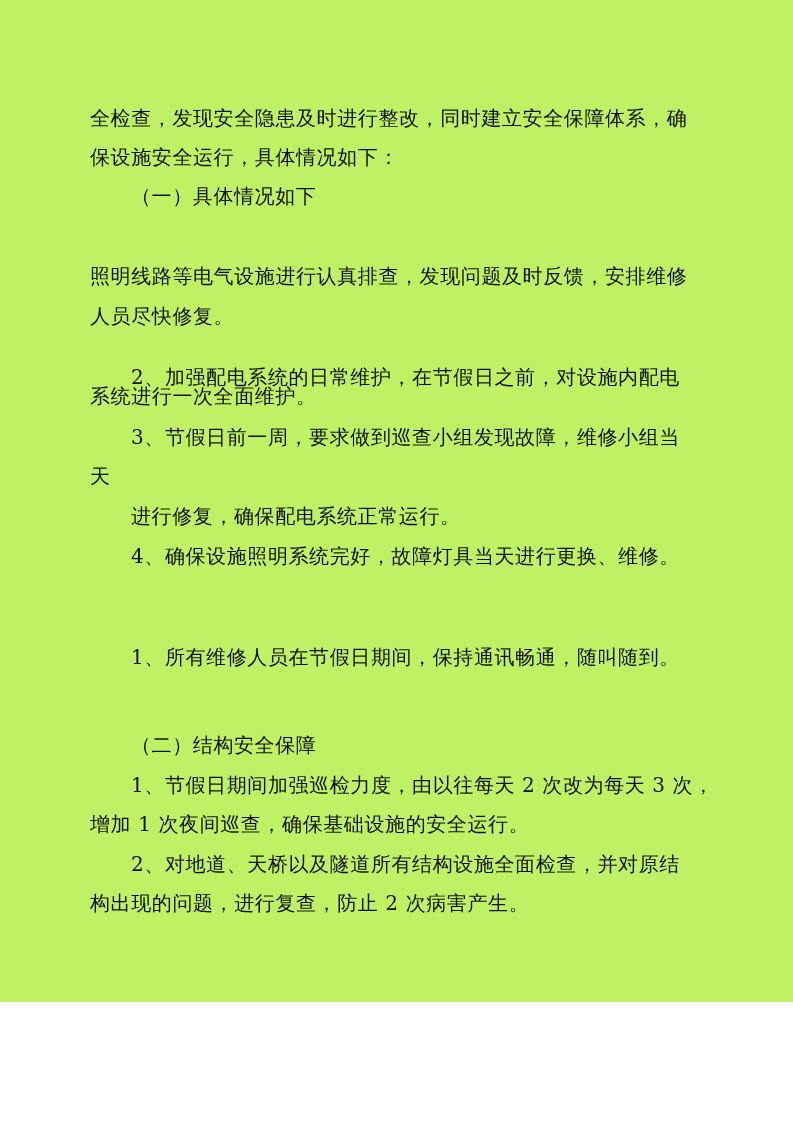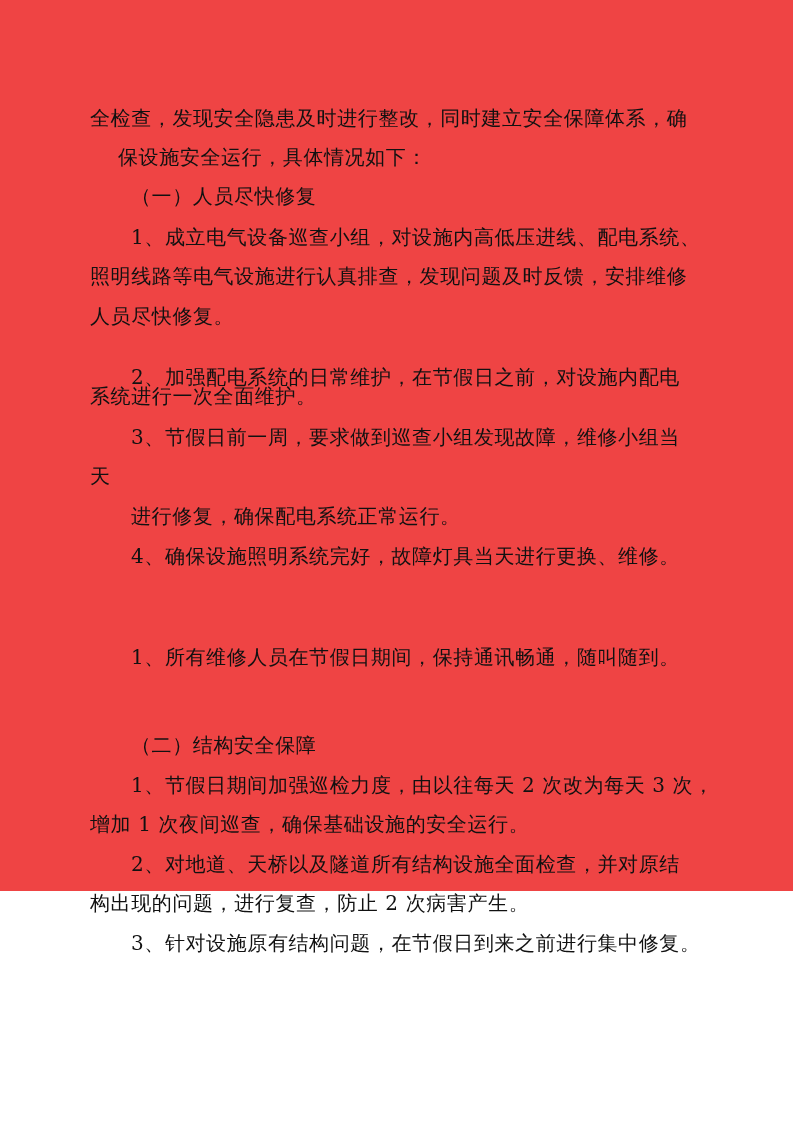--- a/index.html
+++ b/index.html
@@ -1,45 +1,43 @@
 <!DOCTYPE html>
 <html><head>
 <meta charset="utf-8">
 <style>
   html, body { margin: 0; padding: 0; background: #ffffff; }
   body { width: 793px; height: 1122px; position: relative; overflow: hidden; }
-  .page { position: absolute; left: 0; top: 0; width: 793px; height: 891px; background: #ef4444; }
+  .page { position: absolute; left: 0; top: 0; width: 793px; height: 1002px; background: #bef264; }
   .line {
     position: absolute;
     left: 90px;
     font-family: "DejaVu Serif", "Liberation Serif", serif;
     font-size: 20px;
     line-height: 24px;
     color: #111111;
     white-space: nowrap;
     letter-spacing: 0.6px;
   }
   .indent { left: 131px; }
 </style>
 </head>
 <body>
 
 <div class="page">
   <div class="line" style="top:106px;">全检查，发现安全隐患及时进行整改，同时建立安全保障体系，确</div>
-  <div class="line" style="top:145px;margin-left:28px;">保设施安全运行，具体情况如下：</div>
-  <div class="line indent" style="top:184px;">（一）人员尽快修复</div>
-  <div class="line indent" style="top:225px;">1、成立电气设备巡查小组，对设施内高低压进线、配电系统、</div>
+  <div class="line" style="top:145px;">保设施安全运行，具体情况如下：</div>
+  <div class="line indent" style="top:184px;">（一）具体情况如下</div>
   <div class="line" style="top:264px;">照明线路等电气设施进行认真排查，发现问题及时反馈，安排维修</div>
   <div class="line" style="top:304px;">人员尽快修复。</div>
   <div class="line indent" style="top:345px;margin-top:20px;">2、加强配电系统的日常维护，在节假日之前，对设施内配电</div>
   <div class="line" style="top:384px;">系统进行一次全面维护。</div>
   <div class="line indent" style="top:425px;">3、节假日前一周，要求做到巡查小组发现故障，维修小组当</div>
   <div class="line" style="top:464px;">天</div>
   <div class="line indent" style="top:504px;">进行修复，确保配电系统正常运行。</div>
   <div class="line indent" style="top:544px;">4、确保设施照明系统完好，故障灯具当天进行更换、维修。</div>
   <div class="line indent" style="top:645px;">1、所有维修人员在节假日期间，保持通讯畅通，随叫随到。</div>
   <div class="line indent" style="top:733px;text-align:right;">（二）结构安全保障</div>
   <div class="line indent" style="top:773px;">1、节假日期间加强巡检力度，由以往每天 2 次改为每天 3 次，</div>
   <div class="line" style="top:812px;">增加 1 次夜间巡查，确保基础设施的安全运行。</div>
   <div class="line indent" style="top:852px;">2、对地道、天桥以及隧道所有结构设施全面检查，并对原结</div>
   <div class="line" style="top:891px;">构出现的问题，进行复查，防止 2 次病害产生。</div>
-  <div class="line indent" style="top:931px;">3、针对设施原有结构问题，在节假日到来之前进行集中修复。</div>
 </div>
 
 </body></html>

